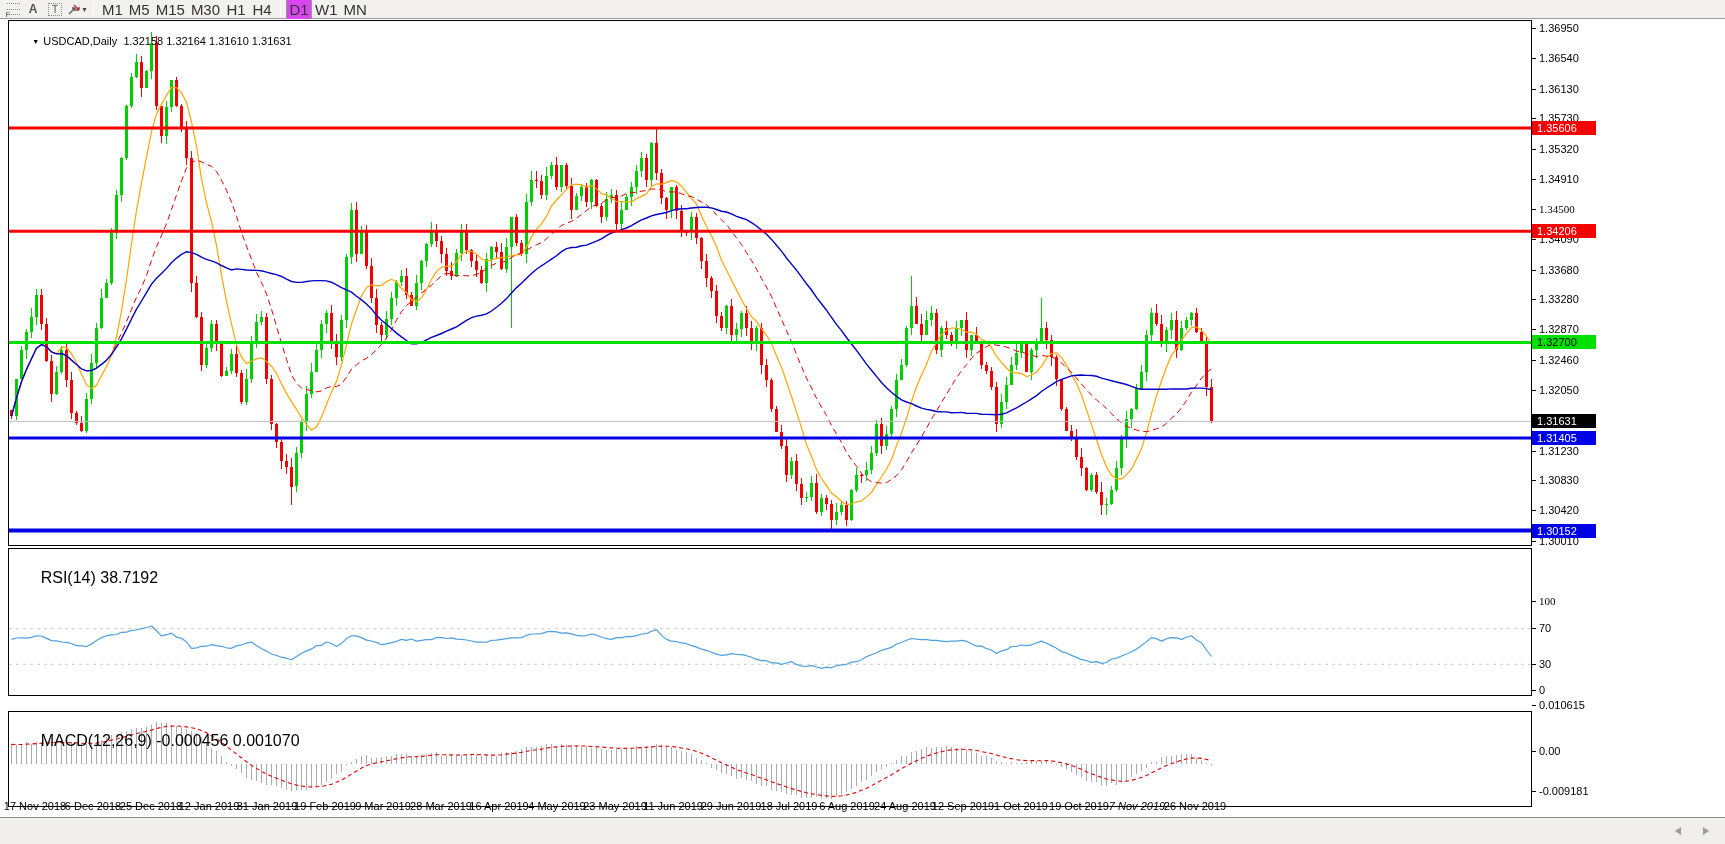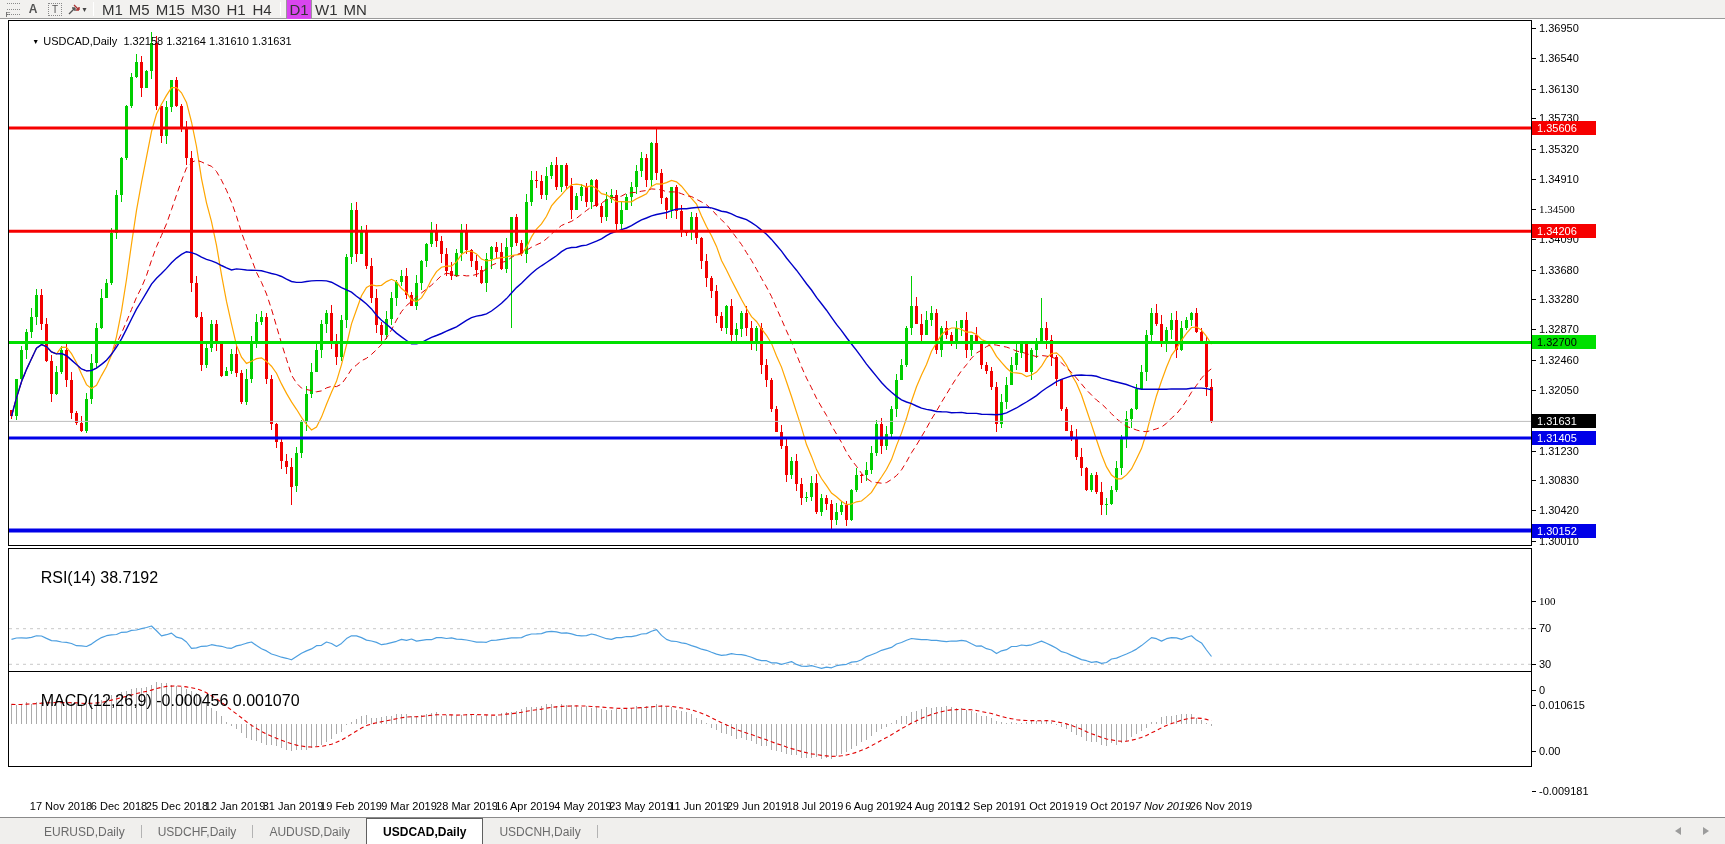--- a/index.html
+++ b/index.html
@@ -25,35 +25,35 @@
   .tf-btn { display:inline-block; min-width:26px; text-align:center; padding:2px 3px;
             color:#333; font-size:15px; cursor:default; }
   .tf-btn.active { background:#d946ef; border:1px solid #9a9a9a; padding:1px 2px; }
 
   
   .workspace { position:absolute; left:0; top:19px; width:1725px; height:798px; background:#fff; }
   .panel { position:absolute; left:8px; width:1524px; background:#fff; border:1px solid #000; }
   .panel svg { position:absolute; left:0; top:0; display:block; }
   #main-panel { top:1px;  height:526px; }
   #rsi-panel  { top:529px; height:148px; }
-  #macd-panel { top:652px; height:96px; }
+  #macd-panel { top:692px; height:96px; }
 
   .chart-title { position:absolute; left:5px; top:2px; font-size:11px; color:#000;
                  white-space:pre; z-index:5; }
   .chart-title .tri { font-size:7px; position:relative; top:-1px; margin-right:4px; }
   .ind-label { position:absolute; left:5px; top:2px; font-size:16px; color:#000; z-index:5; white-space:pre; }
 
   .axis-strip { position:absolute; left:1532px; top:0; width:193px; height:798px; background:#fff; }
 
   .price-tick { position:absolute; left:1539px; font-size:11px; color:#000; height:13px; line-height:13px; }
   .price-tick::before { content:""; position:absolute; left:-7px; top:6px; width:4px; height:1px; background:#000; }
   .badge { position:absolute; left:1532px; width:64px; height:14px; font-size:11px;
            line-height:14px; padding-left:5px; color:#fff; z-index:6; }
 
-  .date-axis { position:absolute; left:0; top:778px; width:1478px; height:20px;margin-left:26px; }
+  .date-axis { position:absolute; left:0; top:778px; width:1478px; height:20px; }
   .date-lbl { position:absolute; top:3px; font-size:11px; color:#000; transform:translateX(-50%); white-space:nowrap; }
 
   
   .tabbar { position:absolute; left:0; top:817px; width:1725px; height:27px;
             background:#f0efed; border-top:1px solid #8a8a8a; font-size:12px; }
   .tabs-row { position:absolute; left:28px; top:0; height:27px; display:flex; align-items:stretch; }
   .tab { display:flex; align-items:center; padding:0 16px; color:#6b6b6b; cursor:default; }
   .tab.active { background:#fff; border:1px solid #5f5f5f; border-bottom:none;
                 color:#000; font-weight:700; }
   .tab-sep { width:1px; height:13px; background:#b3b3b3; align-self:center; }
@@ -909,25 +909,15 @@
       <div class="date-lbl" style="left: 905px;">24 Aug 2019</div>
       <div class="date-lbl" style="left: 963px;">12 Sep 2019</div>
       <div class="date-lbl" style="left: 1021px;">1 Oct 2019</div>
       <div class="date-lbl" style="left: 1079px;">19 Oct 2019</div>
       <div class="date-lbl" style="left: 1137px; font-style: italic;">7 Nov 2019</div>
       <div class="date-lbl" style="left: 1195px;">26 Nov 2019</div>
     </div>
 </div>
 
 <div class="tabbar">
-  <div class="tabs-row" id="tabs-row">
-      <span class="tab">EURUSD,Daily</span>
-      <span class="tab-sep"></span>
-      <span class="tab">USDCHF,Daily</span>
-      <span class="tab-sep"></span>
-      <span class="tab">AUDUSD,Daily</span>
-      <span class="tab active">USDCAD,Daily</span>
-      <span class="tab">USDCNH,Daily</span>
-      <span class="tab-sep"></span>
-    </div>
   <span class="tscroll left"></span>
   <span class="tscroll right"></span>
 </div>
 
 </body></html>

